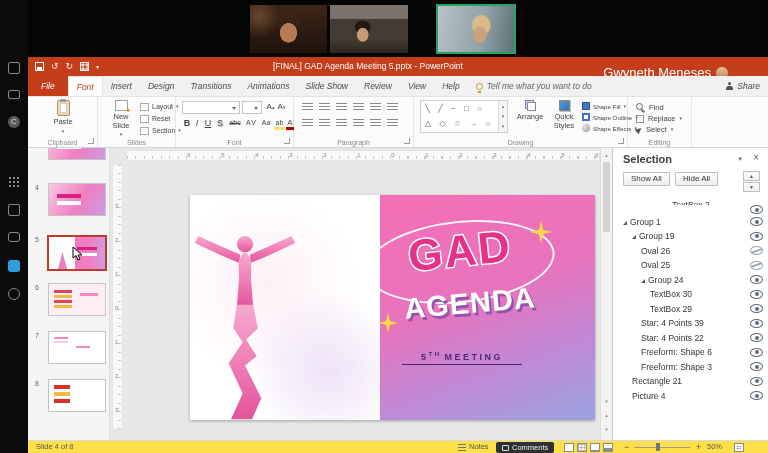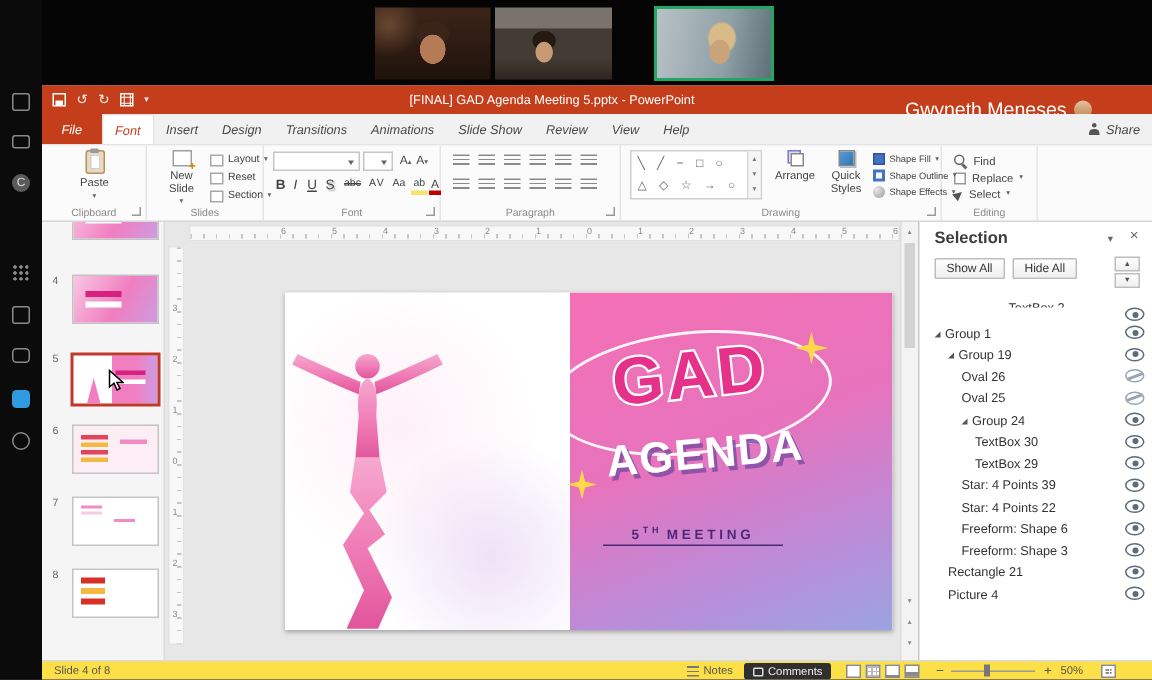--- a/index.html
+++ b/index.html
@@ -222,20 +222,24 @@
           <div class="tab selected">Font</div>
           <div class="tab">Insert</div>
           <div class="tab">Design</div>
           <div class="tab">Transitions</div>
           <div class="tab">Animations</div>
           <div class="tab">Slide Show</div>
           <div class="tab">Review</div>
           <div class="tab">View</div>
           <div class="tab">Help</div>
         </div>
+      <div class="tellme">
+        <span class="bulb"></span>
+        <span>Tell me what you want to do</span>
+      </div>
       <div class="share-btn">
         <span class="person-ic"></span>
         <span>Share</span>
       </div>
     </div>
 
     <div class="ribbon">
 
       <div class="rgroup" style="left:70px;width:78px">
         <div class="bigbtn" style="left:76px;top:3px;width:34px;position:absolute;left:6px">

